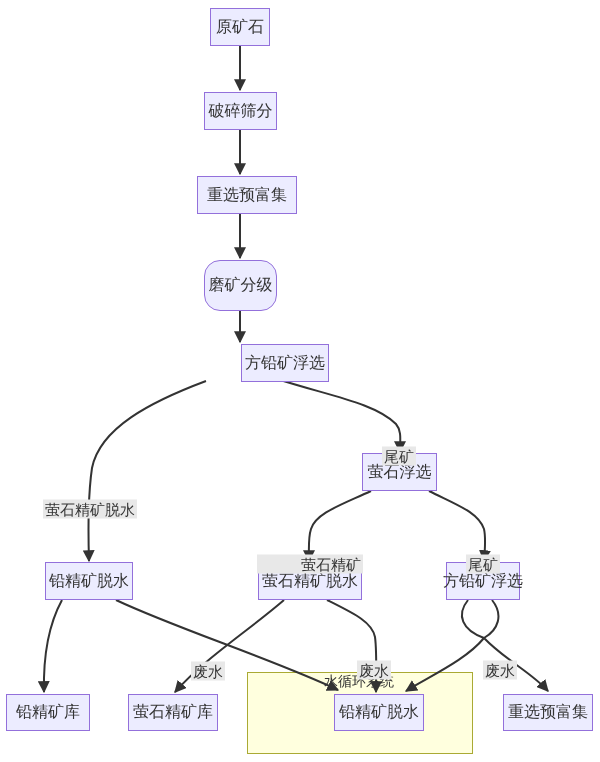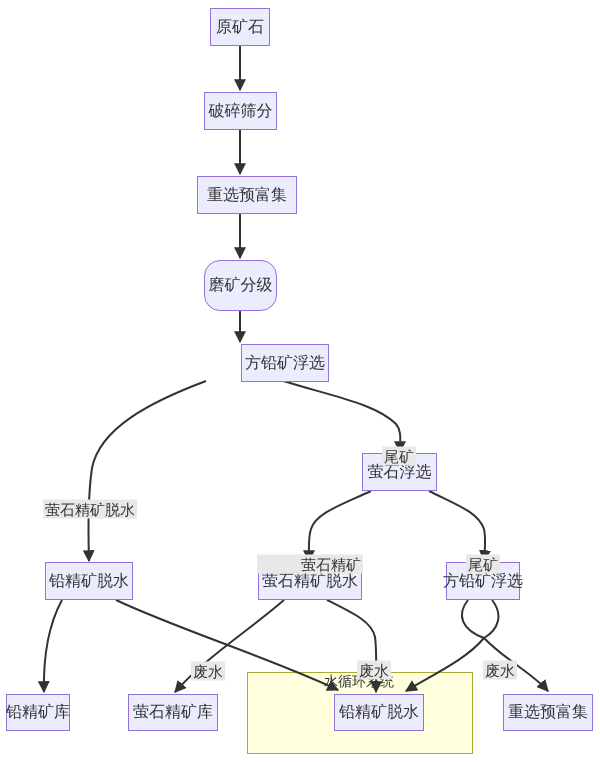--- a/index.html
+++ b/index.html
@@ -108,21 +108,21 @@
 
   <div class="node" style="left:210px; top:8px; width:60px; height:38px;">原矿石</div>
   <div class="node" style="left:204px; top:92px; width:73px; height:38px;">破碎筛分</div>
   <div class="node" style="left:197px; top:176px; width:100px; height:38px;">重选预富集</div>
   <div class="node" style="left:204px; top:260px; width:73px; height:51px;border-radius:16px;">磨矿分级</div>
   <div class="node" style="left:197px; top:344px; width:88px; height:38px;margin-left:44px;">方铅矿浮选</div>
   <div class="node" style="left:45px; top:562px; width:88px; height:38px;">铅精矿脱水</div>
   <div class="node" style="left:362px; top:453px; width:75px; height:38px;">萤石浮选</div>
   <div class="node" style="left:258px; top:562px; width:104px; height:38px;">萤石精矿脱水</div>
   <div class="node" style="left:446px; top:562px; width:74px; height:38px;">方铅矿浮选</div>
-  <div class="node" style="left:6px; top:694px; width:64px; height:37px;">铅精矿库</div>
+  <div class="node" style="left:6px; top:694px; width:84px; height:37px;">铅精矿库</div>
   <div class="node" style="left:128px; top:694px; width:90px; height:37px;">萤石精矿库</div>
   <div class="node" style="left:334px; top:694px; width:90px; height:37px;">铅精矿脱水</div>
   <div class="node" style="left:503px; top:694px; width:90px; height:37px;">重选预富集</div>
 
   <div class="edge-label" style="left:399px; top:419px;">尾矿</div>
   <div class="edge-label" style="left:90px; top:472px;">萤石精矿脱水</div>
   <div class="edge-label" style="left:310px; top:527px;padding-left:44px;">萤石精矿</div>
   <div class="edge-label" style="left:483px; top:527px;">尾矿</div>
   <div class="edge-label" style="left:208px; top:634px;">废水</div>
   <div class="edge-label" style="left:374px; top:633px;">废水</div>

